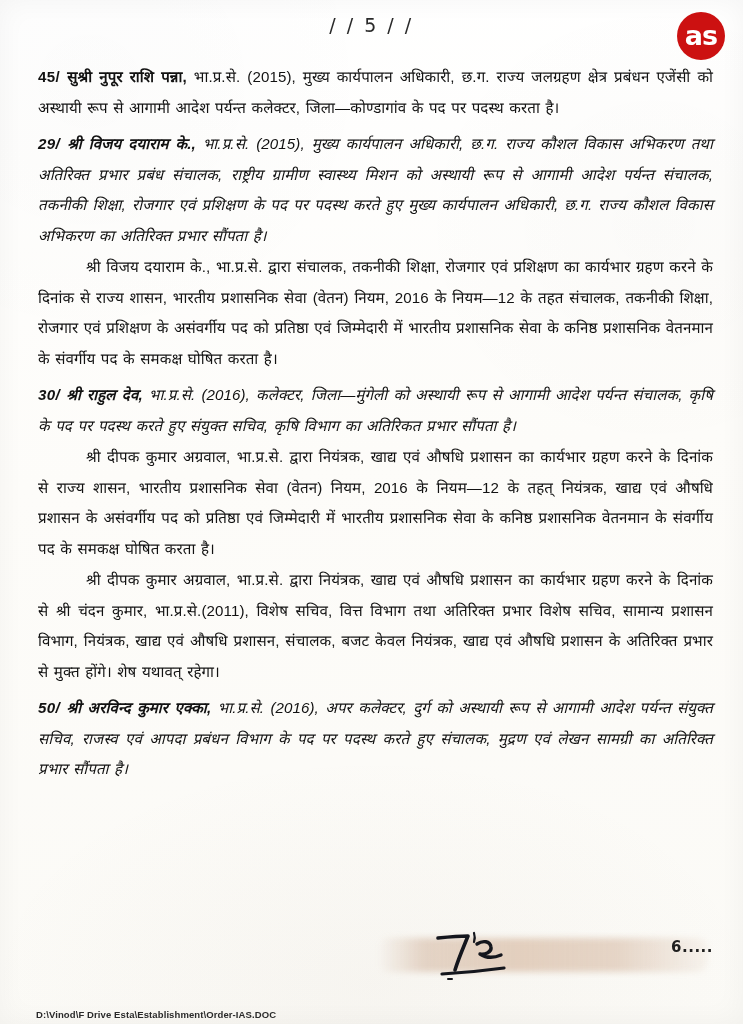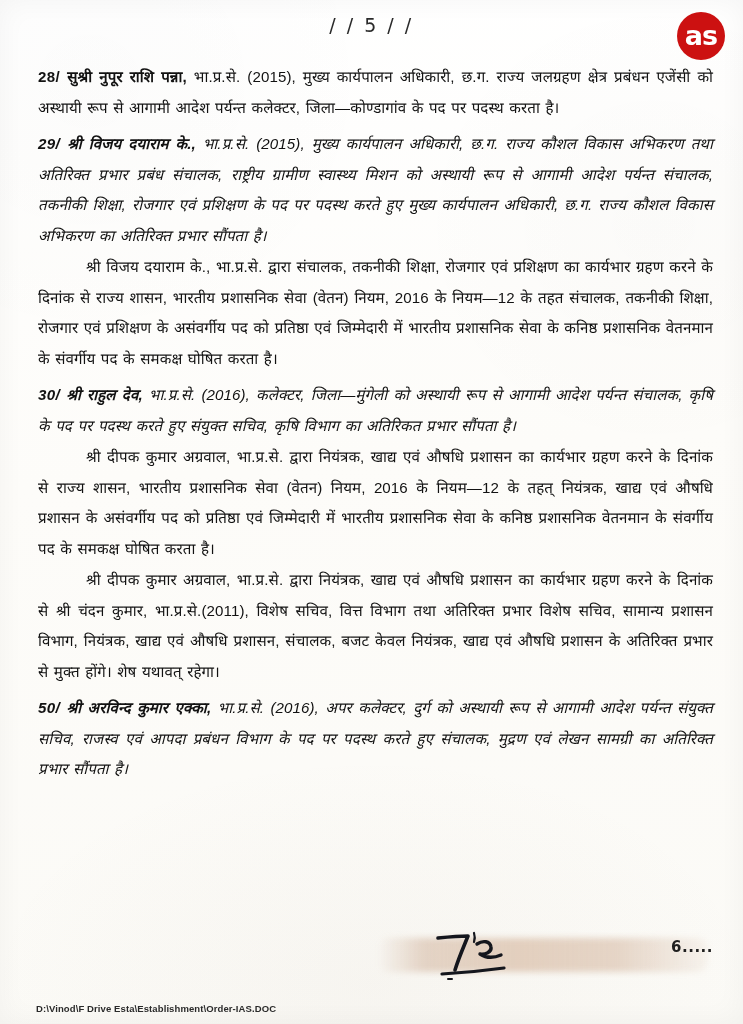--- a/index.html
+++ b/index.html
@@ -143,21 +143,21 @@
     font-size: 15px;
     font-weight: 700;
     color: #1f1f1f;
     font-family: "DejaVu Sans", sans-serif;
     letter-spacing: 0.5px;
   }
 
   .file-path {
     position: absolute;
     left: 36px;
-    bottom: 10px;
+    bottom: 4px;
     font-size: 9.5px;
     font-weight: 700;
     color: #2b2b2b;
     font-family: "Liberation Sans", sans-serif;
     letter-spacing: 0.1px;
     white-space: nowrap;
     overflow: hidden;
     height: 12px;
     line-height: 13px;
   }
@@ -171,21 +171,21 @@
 
   <div class="page-marker">/ / 5 / /</div>
 
   <div class="watermark-logo">
     <span class="logo-text">as</span>
   </div>
 
   <div class="body-text">
 
     <p class="para">
-      <span class="num">28/</span>
+      <span class="num">45/</span>
       <span class="nm">सुश्री नुपूर राशि पन्ना,</span><span> भा.प्र.से. (2015), मुख्य कार्यपालन अधिकारी, छ.ग. राज्य जलग्रहण क्षेत्र प्रबंधन एजेंसी को अस्थायी रूप से आगामी आदेश पर्यन्त कलेक्टर, जिला—कोण्डागांव के पद पर पदस्थ करता है।</span>
     </p>
 
     <p class="para spaced-top">
       <span class="num">29/</span>
       <span class="nm">श्री विजय दयाराम के.,</span><span> भा.प्र.से. (2015), मुख्य कार्यपालन अधिकारी, छ.ग. राज्य कौशल विकास अभिकरण तथा अतिरिक्त प्रभार प्रबंध संचालक, राष्ट्रीय ग्रामीण स्वास्थ्य मिशन को अस्थायी रूप से आगामी आदेश पर्यन्त संचालक, तकनीकी शिक्षा, रोजगार एवं प्रशिक्षण के पद पर पदस्थ करते हुए मुख्य कार्यपालन अधिकारी, छ.ग. राज्य कौशल विकास अभिकरण का अतिरिक्त प्रभार सौंपता है।</span>
     </p>
 
     <p class="para indented">
       <span>श्री विजय दयाराम के., भा.प्र.से. द्वारा संचालक, तकनीकी शिक्षा, रोजगार एवं प्रशिक्षण का कार्यभार ग्रहण करने के दिनांक से राज्य शासन, भारतीय प्रशासनिक सेवा (वेतन) नियम, 2016 के नियम—12 के तहत संचालक, तकनीकी शिक्षा, रोजगार एवं प्रशिक्षण के असंवर्गीय पद को प्रतिष्ठा एवं जिम्मेदारी में भारतीय प्रशासनिक सेवा के कनिष्ठ प्रशासनिक वेतनमान के संवर्गीय पद के समकक्ष घोषित करता है।</span>

